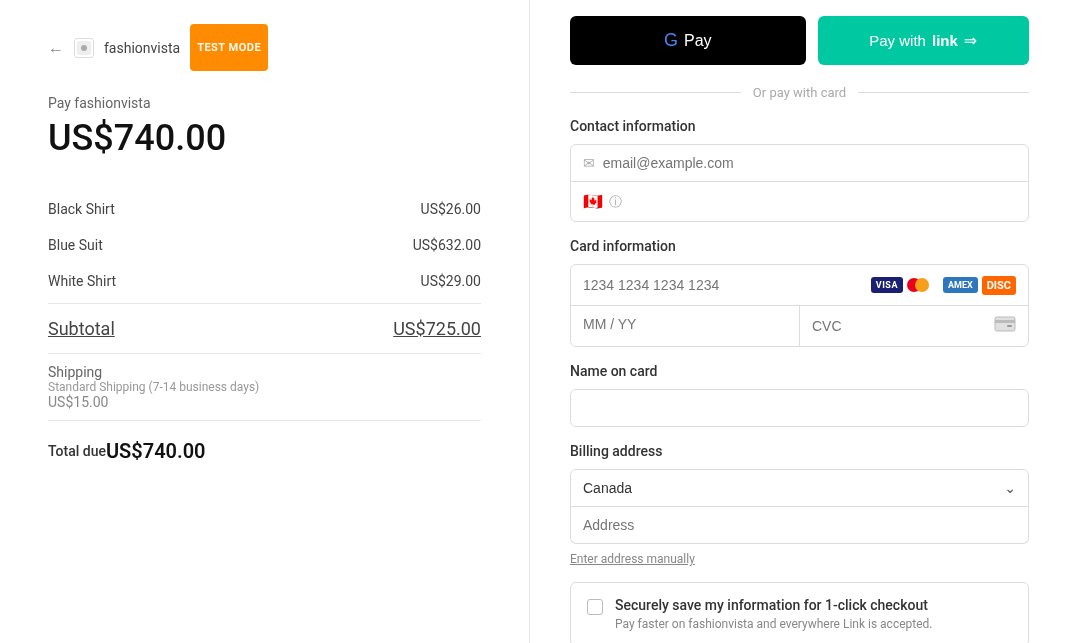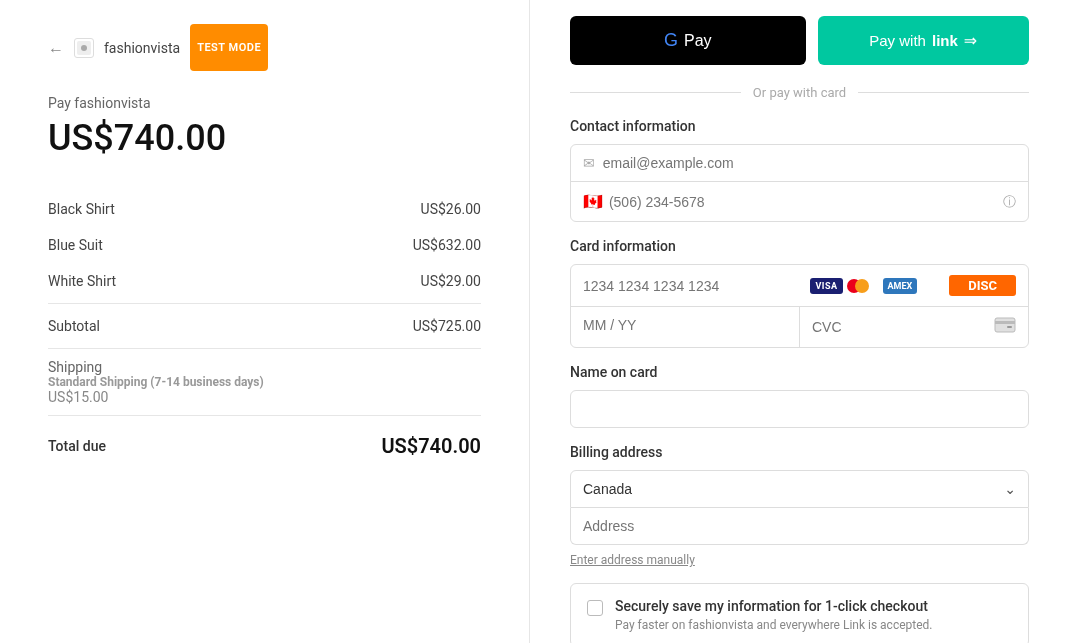--- a/index.html
+++ b/index.html
@@ -97,22 +97,23 @@
     .divider {
       border: none;
       border-top: 1px solid #e6e6e6;
       margin: 4px 0;
     }
 
     .subtotal-row {
       display: flex;
       justify-content: space-between;
       padding: 10px 0;
-      font-size: 14px;
+      font-size: 18px;
       color: #444;
+      text-decoration: underline;
     }
 
     .shipping-row {
       display: flex;
       justify-content: space-between;
       padding: 6px 0;
       align-items: flex-start;
       flex-direction: column;
     }
 
@@ -122,31 +123,29 @@
     }
 
     .shipping-label {
       font-size: 14px;
       color: #666;
     }
 
     .shipping-sub {
       font-size: 12px;
       color: #999;
-      font-weight: bold;
     }
 
     .shipping-price {
       font-size: 14px;
       color: #888;
     }
 
     .total-row {
       display: flex;
-      justify-content: space-between;
       align-items: center;
       padding: 14px 0;
     }
 
     .total-label {
       font-size: 14px;
       color: #333;
       font-weight: 500;
     }
 
@@ -560,38 +559,37 @@
 
   
   <div class="section-label">Contact information</div>
   <div class="input-group">
     <div class="input-row">
       <span class="input-icon">✉</span>
       <input class="input-field" type="email" placeholder="email@example.com" style="">
     </div>
     <div class="input-row">
       <span class="flag-icon">🇨🇦</span>
-      <input class="input-field" type="tel" value="(506) 234-5678" style="">
       <span class="info-icon">ⓘ</span>
     </div>
   </div>
 
   
   <div class="section-label">Card information</div>
   <div class="card-input-group">
     <div class="card-number-row">
       <input class="card-number-input" type="text" placeholder="1234 1234 1234 1234" style="">
       <div class="card-icons">
         <span style="background:#1a1f71;color:#fff;font-size:9px;font-weight:700;padding:3px 5px;border-radius:3px;letter-spacing:0.5px;">VISA</span>
         <div class="mc-wrapper">
           <div class="mc-circle1"></div>
           <div class="mc-circle2"></div>
         </div>
         <span style="background:#2e77bc;color:#fff;font-size:9px;font-weight:700;padding:3px 5px;border-radius:3px;">AMEX</span>
-        <span style="background:#ff6600;color:#fff;font-size:13px;font-weight:700;padding:3px 19px;border-radius:3px;margin-left:28px;">DISC</span>
+        <span style="background:#ff6600;color:#fff;font-size:11px;font-weight:700;padding:3px 5px;border-radius:3px;">DISC</span>
       </div>
     </div>
     <div class="card-expiry-cvc">
       <div class="expiry-row">
         <input class="expiry-input" type="text" placeholder="MM / YY" style="">
       </div>
       <div class="cvc-row">
         <input class="cvc-input" type="text" placeholder="CVC" style="">
         <span class="cvc-icon">
           <svg width="22" height="16" viewBox="0 0 22 16" fill="none">

